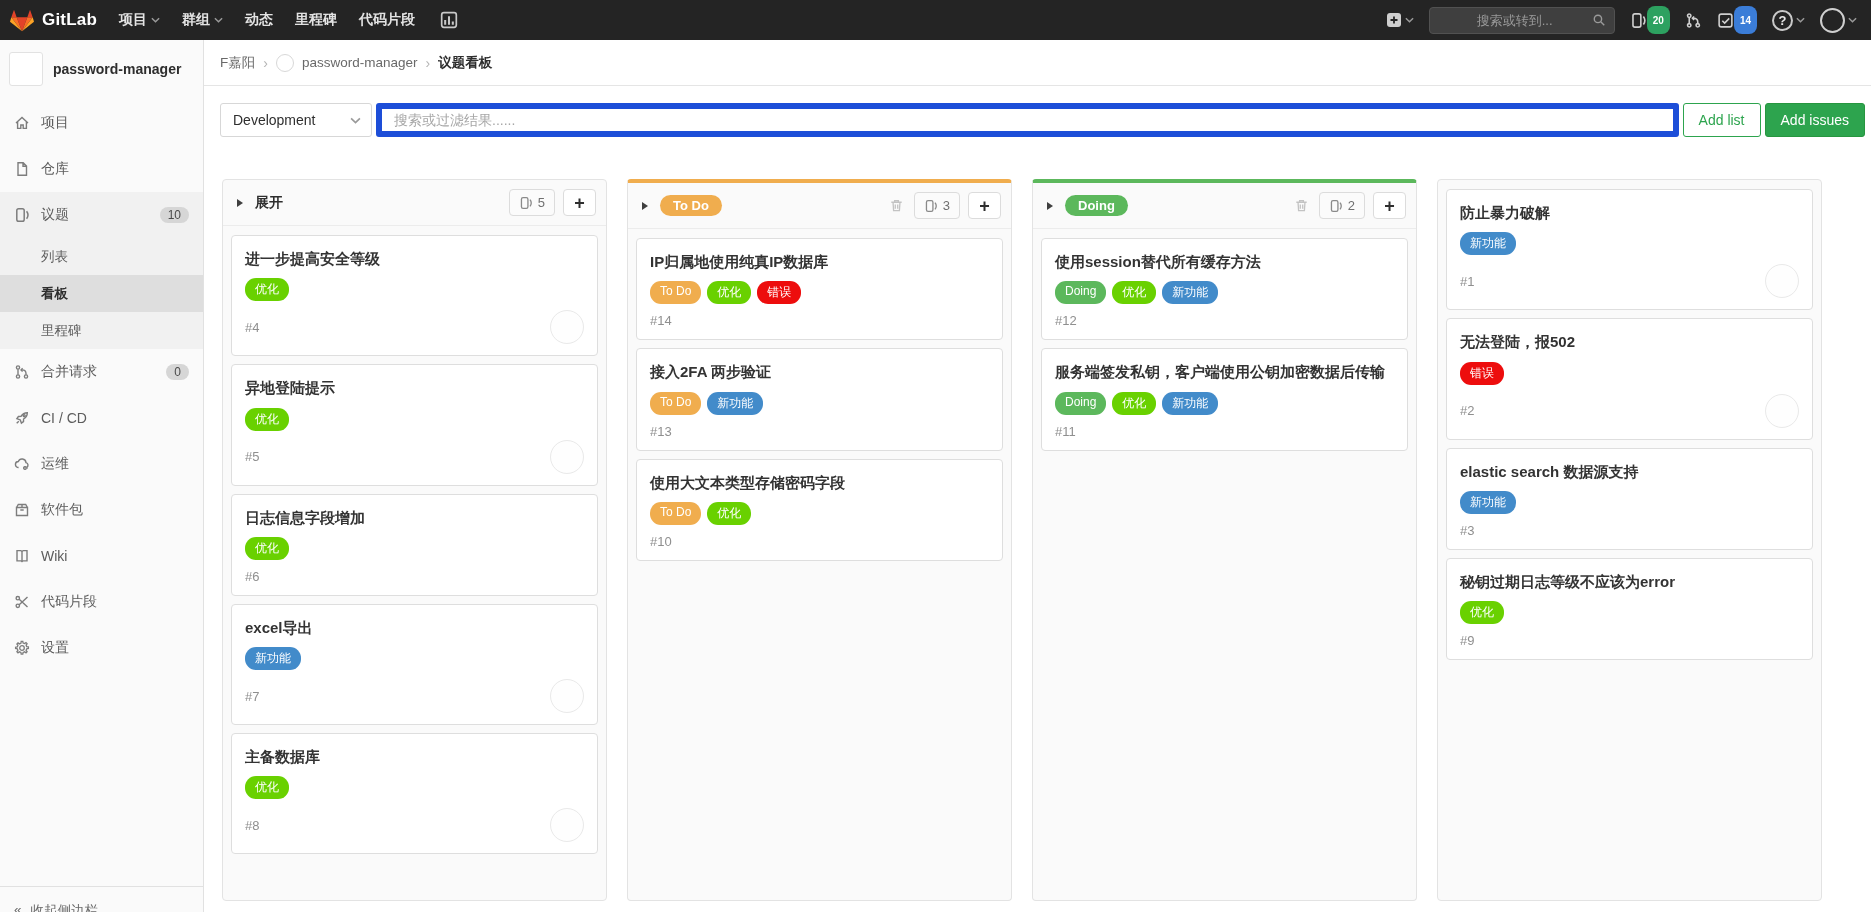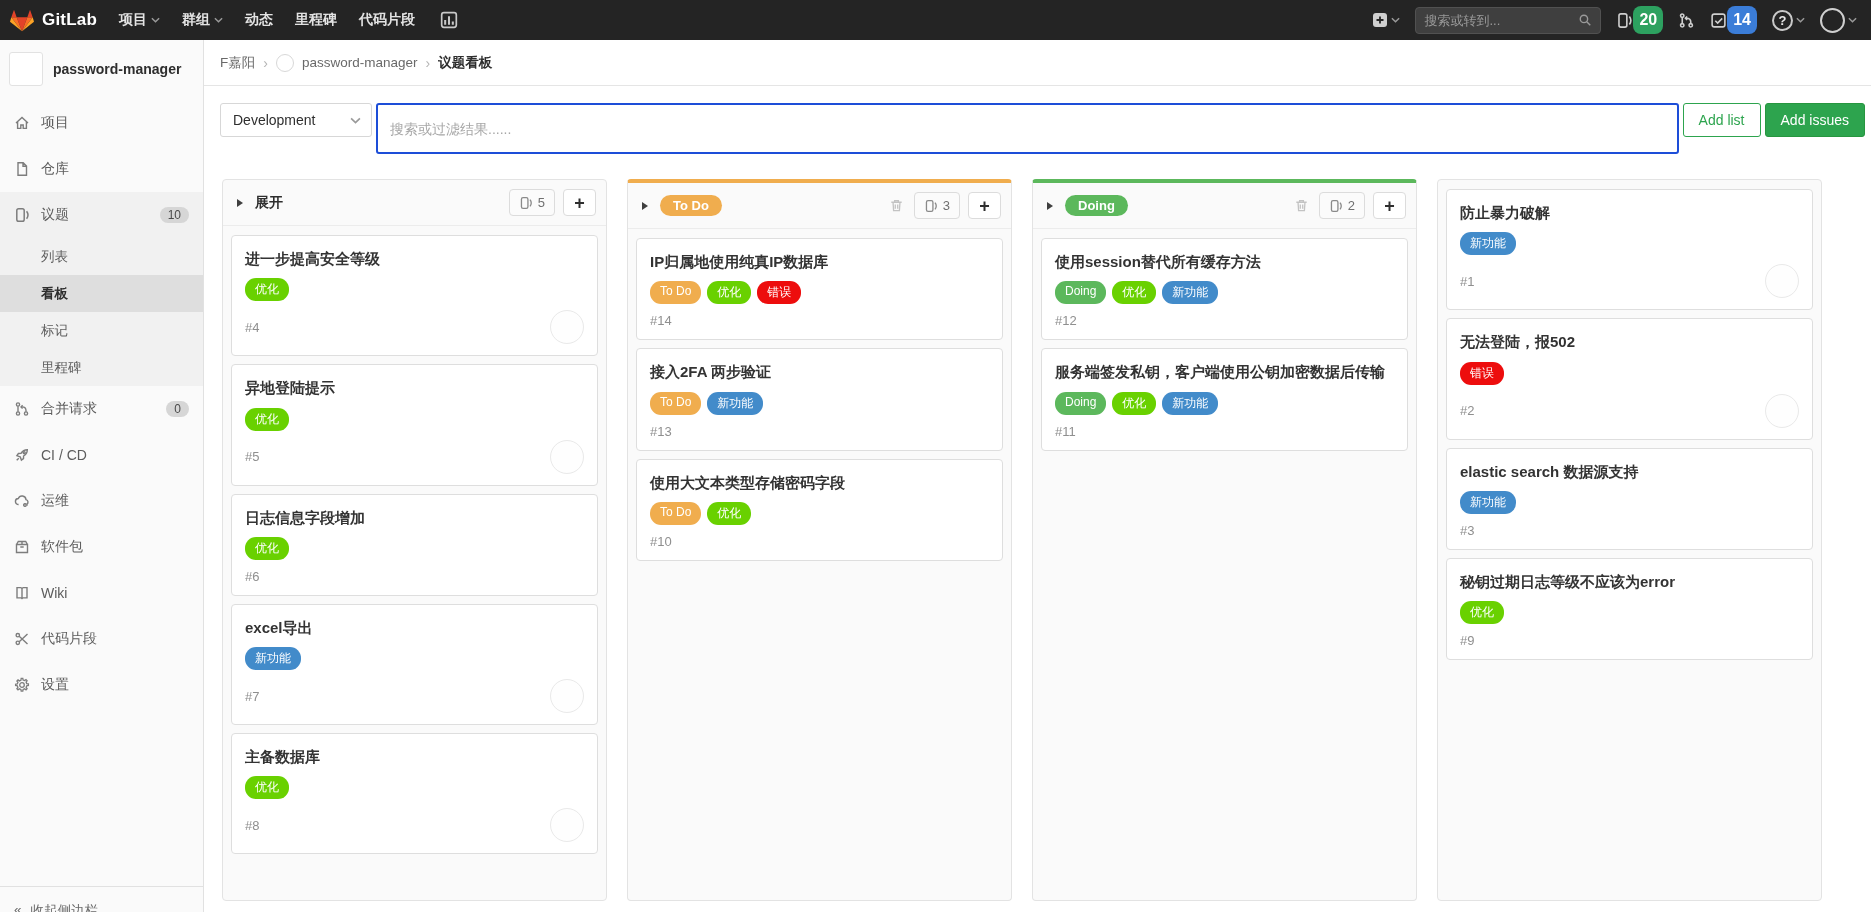--- a/index.html
+++ b/index.html
@@ -14,24 +14,24 @@
   .brand-name { color:#fff; font-size:17px; font-weight:bold; letter-spacing:.2px; }
   .nav-menu { display:flex; align-items:center; height:100%; }
   .nav-item { display:flex; align-items:center; gap:4px; padding:0 11px; height:100%;
     font-size:14px; font-weight:600; color:#e3e3e3; cursor:pointer; }
   .nav-chart { margin-left:6px; display:flex; align-items:center; padding:0 8px; cursor:pointer; }
   .nav-right { margin-left:auto; display:flex; align-items:center; gap:15px; }
   .nav-iconbtn { display:flex; align-items:center; gap:3px; cursor:pointer; }
   .nav-search { width:186px; height:27px; background:#3f3f3f; border:1px solid #515151;
     border-radius:4px; display:flex; align-items:center; padding:0 8px; }
   .nav-search input { flex:1; background:transparent; border:none; outline:none;
-    color:#cfcfcf; font-size:13px; font-family:inherit; width:100%; }
+    color:#cfcfcf; font-size:13px; font-family:inherit; width:100%;margin-left:39px; }
   .nav-search input::placeholder { color:#9a9a9a; }
   .nav-badge { height:28px; min-width:16px; padding:12px 6px; border-radius:8px;
-    font-size:16px; font-weight:bold; color:#fff; display:flex; align-items:center;
+    font-size:10px; font-weight:bold; color:#fff; display:flex; align-items:center;
     justify-content:center; margin-left:-3px; }
   .badge-green { background:#2DA160; }
   .badge-blue  { background:#3B7DD8; }
   .help-circle { width:21px; height:21px; border-radius:50%; border:2px solid #c9c9c9;
     color:#e8e8e8; font-size:13px; font-weight:bold; display:flex; align-items:center;
     justify-content:center; }
   .avatar-circle { width:25px; height:25px; border-radius:50%; border:2px solid #cfcfcf; }
 
   
   .layout { flex:1; display:flex; min-height:0; }
@@ -61,21 +61,21 @@
     display:flex; align-items:center; padding:0 16px; gap:8px; font-size:13.5px; color:#696969; }
   .crumb-sep { color:#b5b5b5; font-size:14px; }
   .crumb-avatar { width:18px; height:18px; border-radius:50%; border:1px solid #d8d8d8; }
   .crumb-current { color:#2e2e2e; font-weight:bold; }
 
   .filter-bar { flex:0 0 93px; display:flex; align-items:flex-start; gap:4px;
     padding:17px 6px 0 16px; }
   .milestone-dd { width:152px; height:34px; border:1px solid #d7d7d7; border-radius:3px;
     background:#fff; display:flex; align-items:center; justify-content:space-between;
     padding:0 10px 0 12px; font-size:14px; color:#2e2e2e; cursor:pointer; }
-  .filter-input { flex:1; height:51px; border:2px solid #1d4ed8; border-radius:3px;
+  .filter-input { flex:1; height:34px; border:6px solid #1d4ed8; border-radius:3px;
     padding:0 12px; font-size:14px; font-family:inherit; color:#333; outline:none; }
   .filter-input::placeholder { color:#a7a7a7; }
   .btn { height:34px; border-radius:3px; font-size:14px; font-family:inherit;
     padding:0 15px; cursor:pointer; white-space:nowrap; }
   .btn-outline-green { background:#fff; border:1px solid #2DA44E; color:#2DA44E; }
   .btn-green { background:#2DA44E; border:1px solid #27963f; color:#fff; }
 
   
   .board { flex:1; display:flex; gap:20px; padding:0 16px 11px 18px; min-height:0; }
   .board-column { flex:0 0 385px; width:385px; background:#fafafa; border:1px solid #e3e3e3;
@@ -244,23 +244,20 @@
           <span>议题</span>
           <span class="side-badge">10</span>
         </div>
         <div class="side-sub">
             <span>列表</span>
           </div>
         <div class="side-sub active">
             <span>看板</span>
           </div>
         <div class="side-sub">
-            <span>标记</span>
-          </div>
-        <div class="side-sub">
             <span>里程碑</span>
           </div>
       </div>
 
       <div class="side-item">
         <span class="icn">
             <svg width="16" height="16" viewBox="0 0 16 16" fill="none" stroke="#7d7d7d" stroke-width="1.4">
               <circle cx="4" cy="3.5" r="1.6"></circle>
               <circle cx="4" cy="12.5" r="1.6"></circle>
               <circle cx="12" cy="12.5" r="1.6"></circle>

